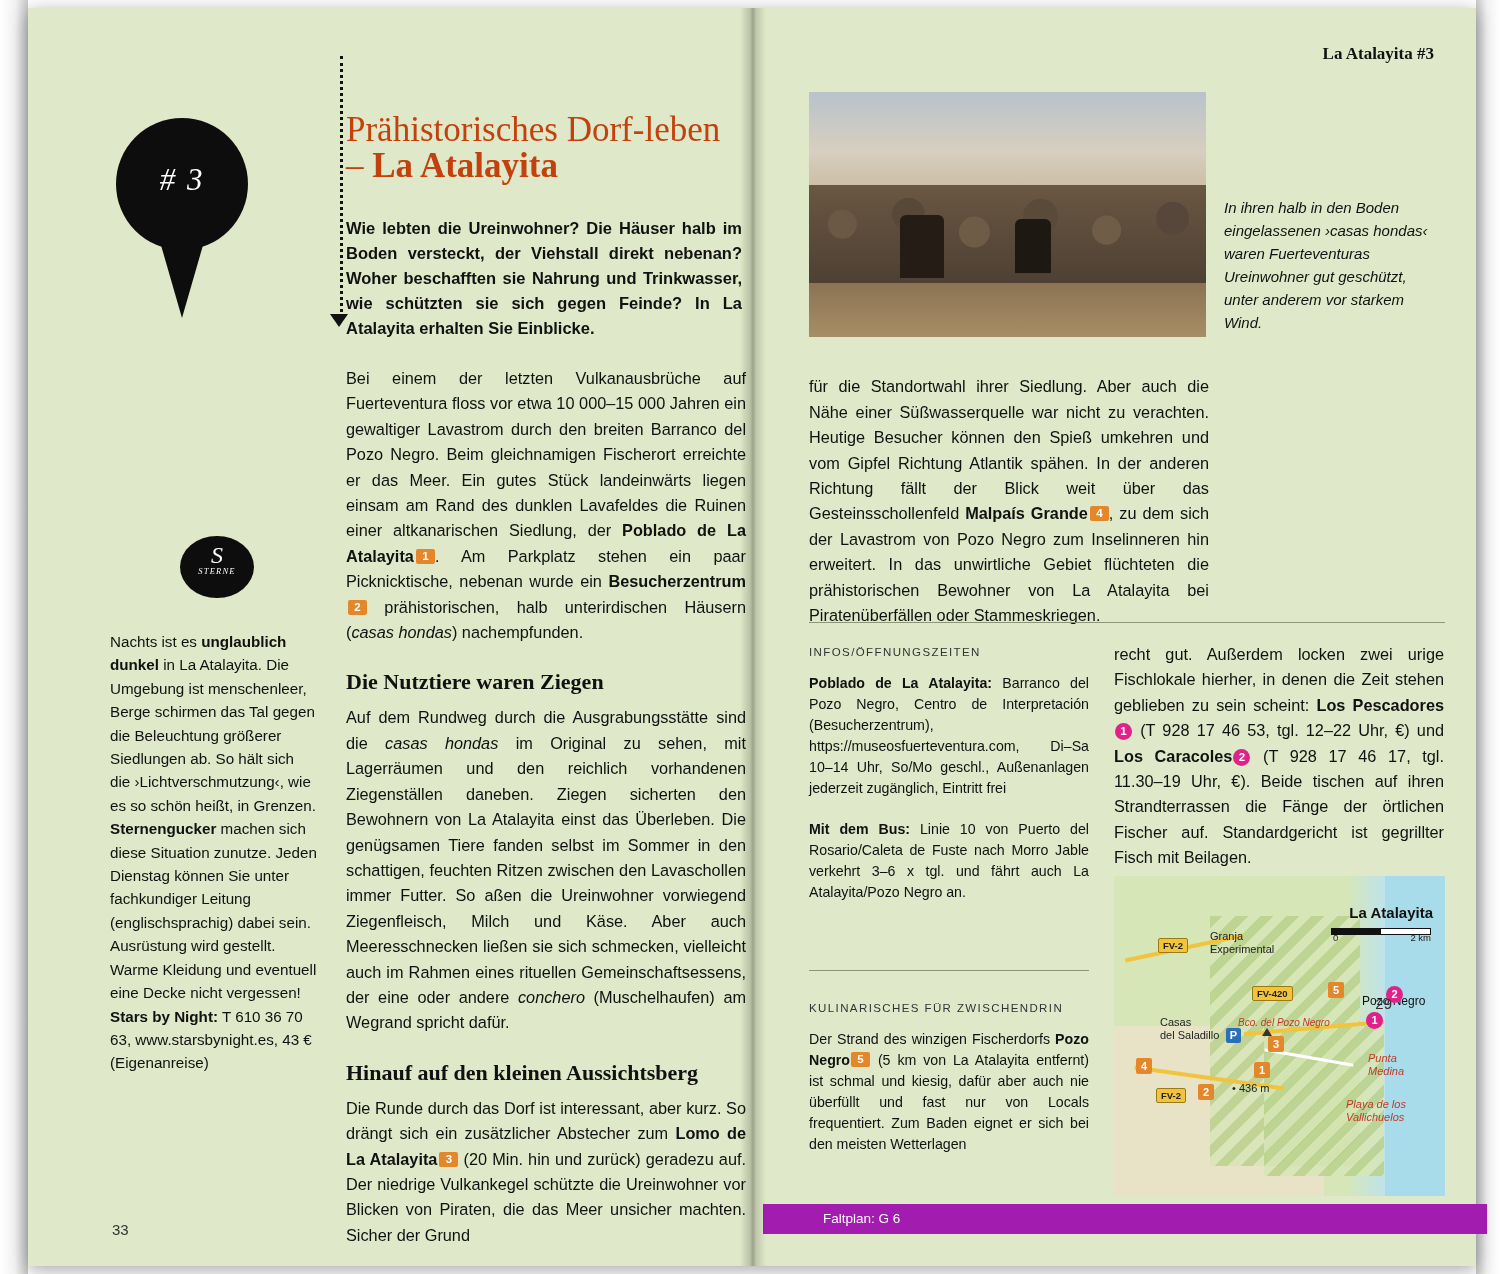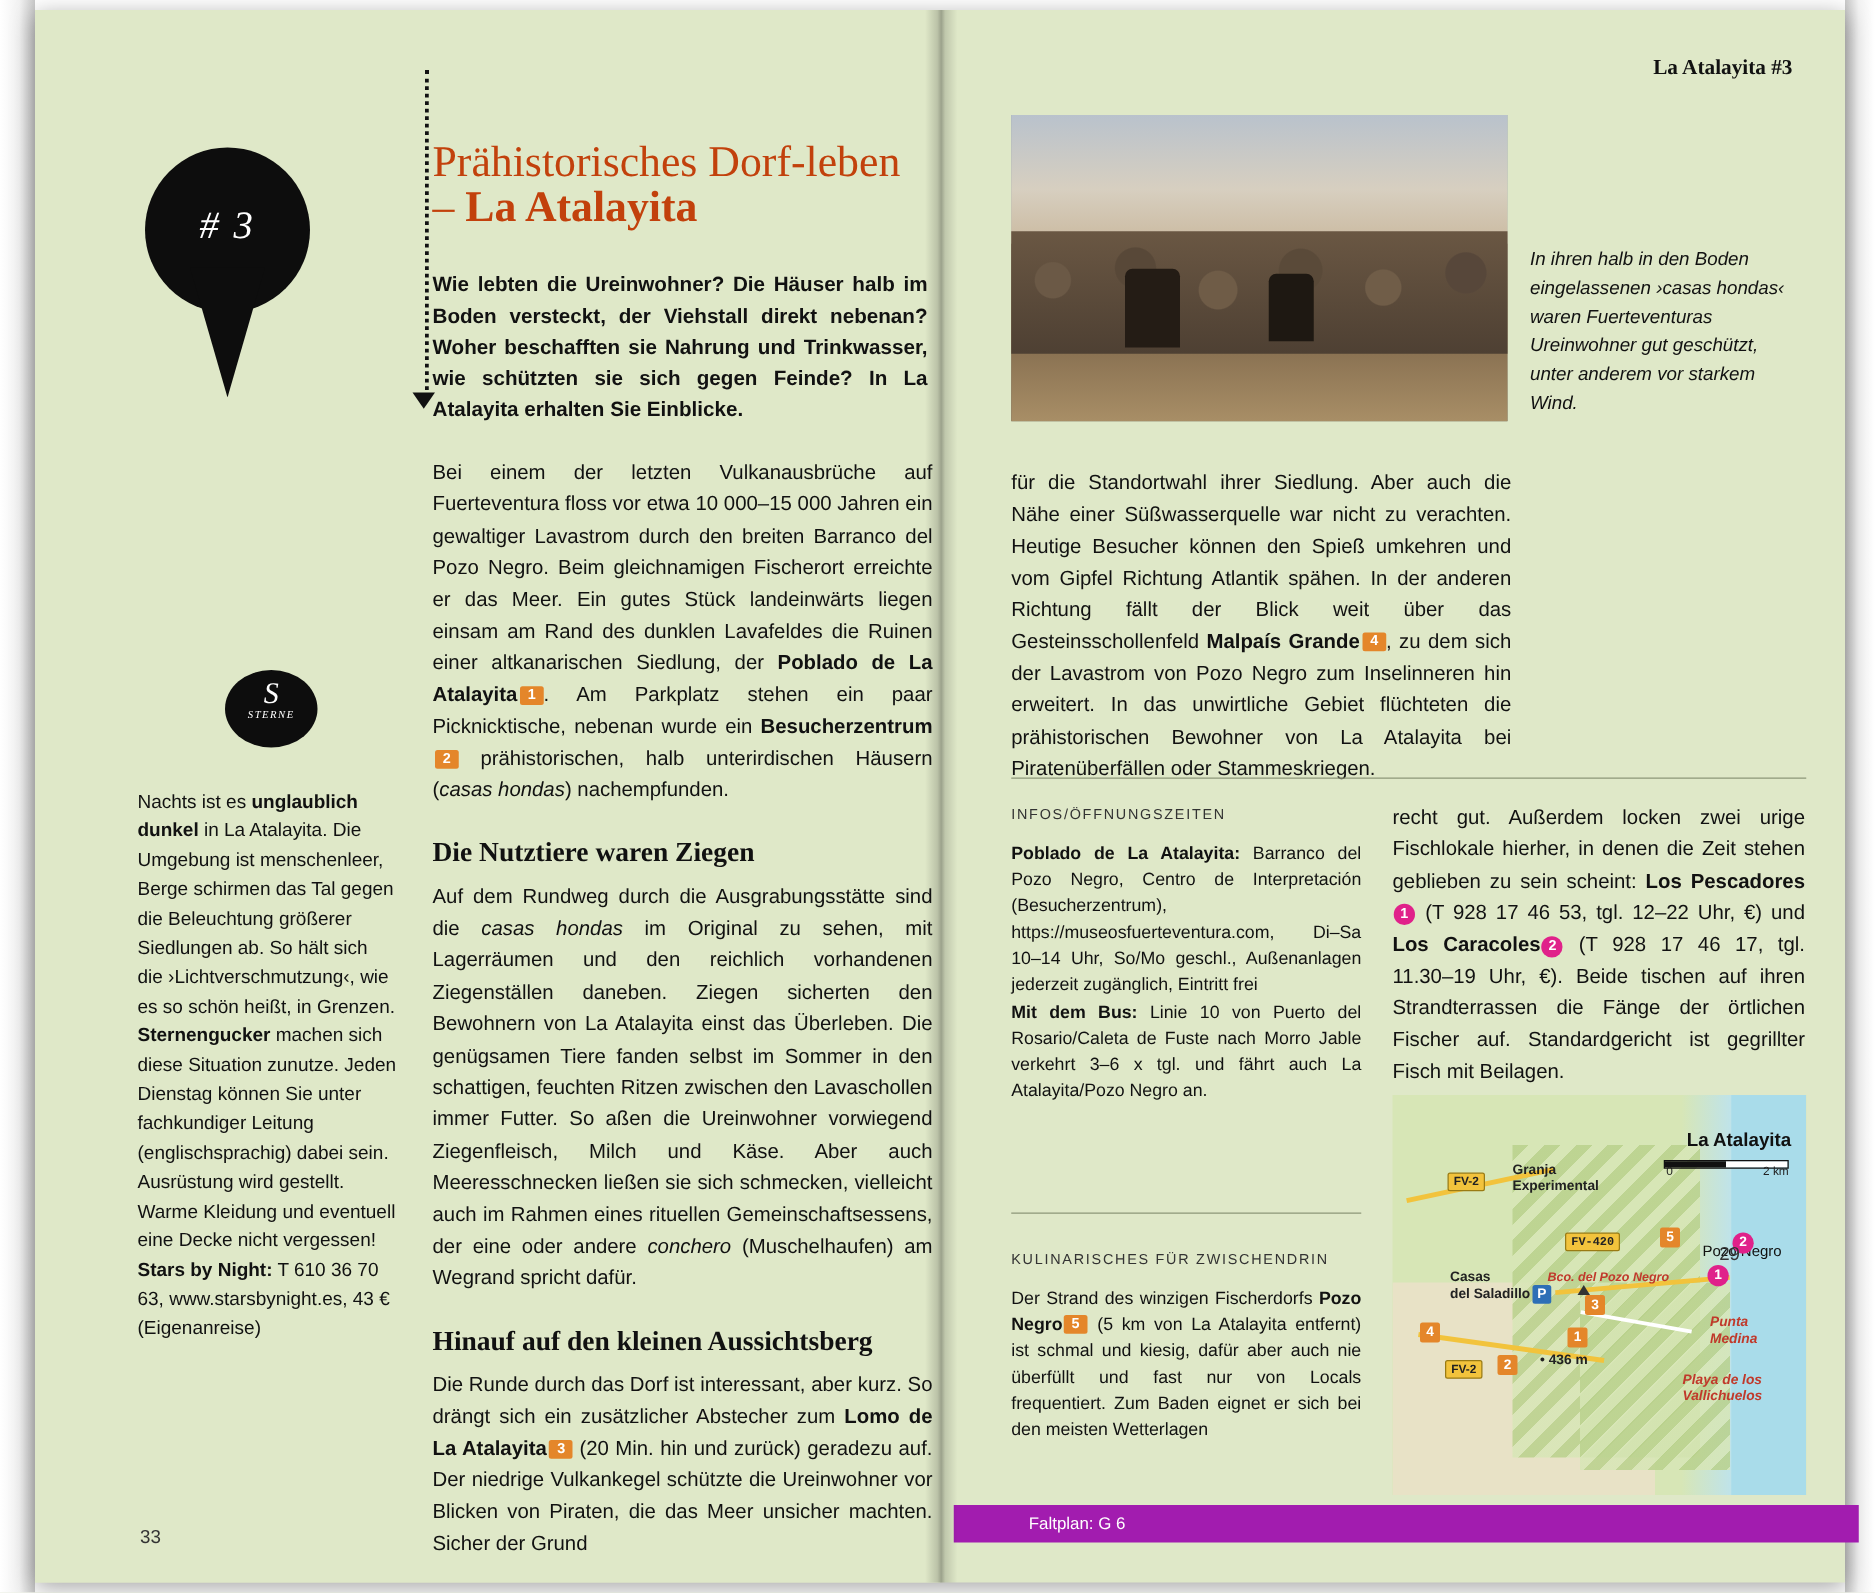--- a/index.html
+++ b/index.html
@@ -216,21 +216,21 @@
   .map .sea{position:absolute;right:0;top:0;width:72px;height:100%;background:#a9dcea;}
   .map .coast{position:absolute;right:60px;top:0;width:40px;height:100%;
     background:linear-gradient(to right,#d7e6b6,#bfe3ea);}
   .map .beige{position:absolute;left:0;top:150px;width:210px;height:170px;background:#e8e2c6;}
   .map .lava{position:absolute;left:96px;top:40px;width:150px;height:250px;
     background:repeating-linear-gradient(135deg,#b9d18c 0 9px,#d7e6b6 9px 18px);opacity:.85;}
   .map .lava2{position:absolute;left:150px;top:150px;width:120px;height:150px;
     background:repeating-linear-gradient(135deg,#b9d18c 0 9px,#d7e6b6 9px 18px);opacity:.85;}
   .map .road{position:absolute;background:#f2c33c;height:4px;}
   .map .roadw{position:absolute;background:#ffffff;height:3px;}
-  .map .label{position:absolute;font-size:11px;color:#222;line-height:13px;font-weight:bold;}
+  .map .label{position:absolute;font-size:11px;color:#222;line-height:13px;}
   .map .label.it{font-style:italic;color:#c0392b;}
   .map .town{position:absolute;font-size:12px;color:#111;}
   .map .fv{position:absolute;background:#f2c33c;border:1px solid #9a7b14;
     font-size:9.5px;padding:1px 4px;border-radius:2px;color:#222;font-weight:bold;}
   .map .mnum-or{position:absolute;width:16px;height:16px;line-height:16px;text-align:center;
     background:#e4862a;color:#fff;font-size:11px;font-weight:bold;border-radius:2px;}
   .map .mnum-pk{position:absolute;width:17px;height:17px;line-height:17px;text-align:center;
     background:#e0218a;color:#fff;font-size:11px;font-weight:bold;border-radius:50%;}
   .map .title{position:absolute;right:12px;top:28px;font-size:15px;font-weight:bold;color:#111;}
   .map .scale{position:absolute;right:14px;top:56px;width:98px;font-size:9.5px;color:#222;}
@@ -320,21 +320,21 @@
       <div class="body-col-right">
         <p>
           <span>für die Standortwahl ihrer Siedlung. Aber auch die Nähe einer Süßwasserquelle war nicht zu verachten. Heutige Besucher können den Spieß umkehren und vom Gipfel Richtung Atlantik spähen. In der anderen Richtung fällt der Blick weit über das Gesteinsschollenfeld </span><b>Malpaís Grande</b><span class="num">4</span><span>, zu dem sich der Lavastrom von Pozo Negro zum Inselinneren hin erweitert. In das unwirtliche Gebiet flüchteten die prähistorischen Bewohner von La Atalayita bei Piratenüberfällen oder Stammeskriegen.</span>
         </p>
       </div>
 
       <div class="rule"></div>
 
       <div class="infobox">
         <div class="kicker">INFOS/ÖFFNUNGSZEITEN</div>
-        <p style="margin:0 0 1px 0">
+        <p style="margin:0 0 20px 0">
           <b>Poblado de La Atalayita:</b><span> Barranco del Pozo Negro, Centro de Interpretación (Besucherzentrum), https://museosfuerteventura.com, Di–Sa 10–14 Uhr, So/Mo geschl., Außenanlagen jederzeit zugänglich, Eintritt frei</span>
         </p>
         <p style="margin:0">
           <b>Mit dem Bus:</b><span> Linie 10 von Puerto del Rosario/Caleta de Fuste nach Morro Jable verkehrt 3–6 x tgl. und fährt auch La Atalayita/Pozo Negro an.</span>
         </p>
       </div>
 
       <div class="rule2"></div>
 
       <div class="culinary">
@@ -361,21 +361,21 @@
         <div class="roadw" style="left:150px;top:180px;width:90px;transform:rotate(10deg);"></div>
 
         <div class="title">La Atalayita</div>
         <div class="scalebar"></div>
         <div class="scale">
           <span style="float:left">0</span>
           <span style="float:right">2 km</span>
         </div>
 
         <div class="fv" style="left:44px;top:62px;">FV-2</div>
-        <div class="fv" style="left:138px;top:110px;font-family:Liberation Mono, monospace;">FV-420</div>
+        <div class="fv" style="left:138px;top:110px;">FV-420</div>
         <div class="fv" style="left:42px;top:212px;">FV-2</div>
 
         <div class="label" style="left:96px;top:54px;">Granja<br>Experimental</div>
         <div class="label" style="left:46px;top:140px;">Casas<br>del Saladillo</div>
         <div class="label it" style="left:124px;top:140px;font-size:10px;">Bco. del Pozo Negro</div>
         <div class="town" style="left:248px;top:118px;">Pozo Negro</div>
         <div class="label it" style="left:254px;top:176px;">Punta<br>Medina</div>
         <div class="label it" style="left:232px;top:222px;">Playa de los<br>Vallichuelos</div>
         <div class="label" style="left:118px;top:206px;">• 436 m</div>
 

